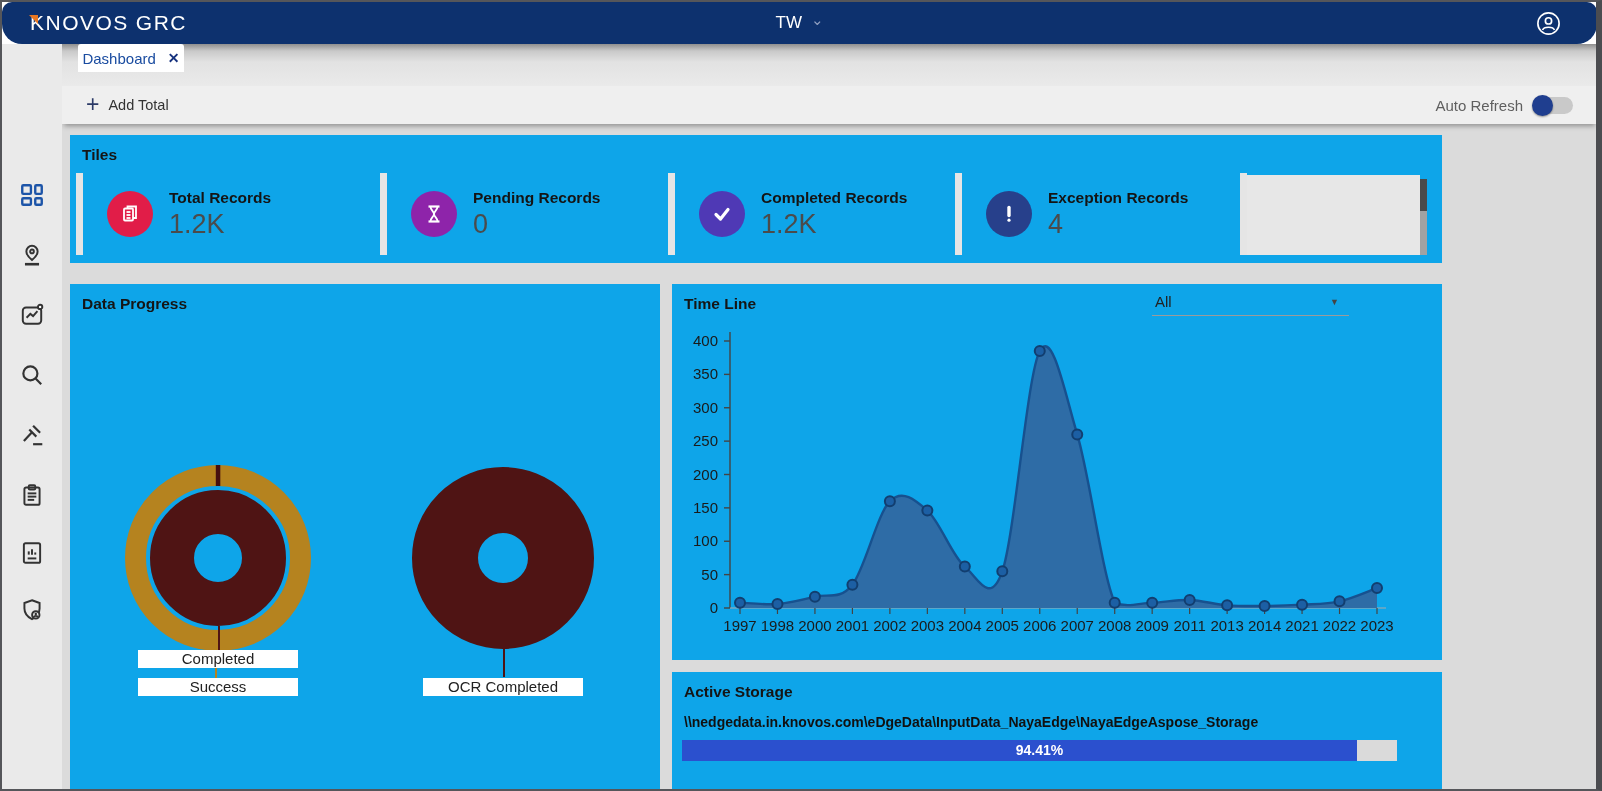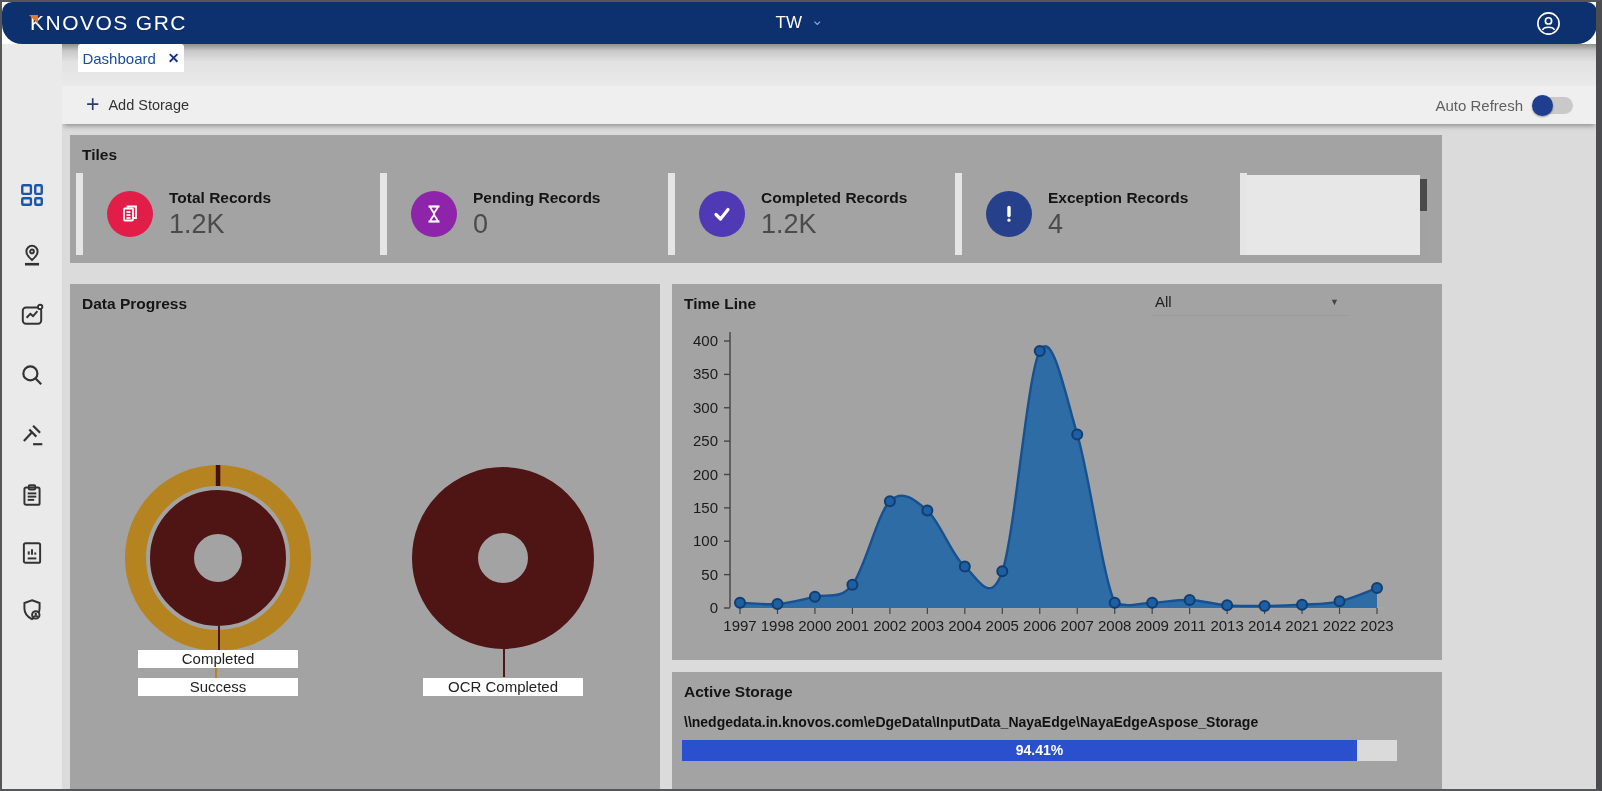--- a/index.html
+++ b/index.html
@@ -41,21 +41,21 @@
   .add-widget .plus { font-size:23px; color:#2b3a67; font-weight:400; margin-top:-2px; }
   .add-widget .lbl { font-size:14.5px; color:#333; }
   .auto-refresh { position:absolute; right:24px; top:0; height:38px; display:flex; align-items:center; gap:10px; }
   .auto-refresh .lbl { font-size:15px; color:#5f5f5f; }
   .toggle { position:relative; width:40px; height:17px; background:#c9c9c9; border-radius:9px; cursor:pointer; }
   .toggle .knob { position:absolute; left:-1px; top:-2px; width:21px; height:21px; border-radius:50%;
              background:#1f3e8f; box-shadow:0 1px 2px rgba(0,0,0,.4); }
 
   
   .main { position:absolute; left:62px; top:124px; right:5px; bottom:2px; background:#dbdbdb; overflow:hidden; }
-  .panel { position:absolute; background:#a3a3a3;padding-left:40px; }
+  .panel { position:absolute; background:#0ea5e9;padding-left:40px; }
   .panel-title { position:absolute; left:12px; top:11px; font-size:15.5px; font-weight:700; color:#151515; }
 
   
   .p-tiles { left:8px; top:11px; width:1372px; height:128px; }
   .tile-div { position:absolute; top:38px; width:7px; height:82px; background:#e5e5e5; }
   .tile { position:absolute; top:38px; height:82px; width:290px; display:flex; align-items:center; padding-left:24px; gap:16px; }
   .tile-ic { width:46px; height:46px; border-radius:50%; display:flex; align-items:center; justify-content:center; flex:none; }
   .tile-label { font-size:15.5px; font-weight:700; color:#141414; }
   .tile-value { font-size:27px; color:#4b4b4b; margin-top:2px; }
   .tile-ph { position:absolute; left:1177px; top:40px; width:173px; height:80px; background:#e7e7e7; }
@@ -181,21 +181,21 @@
   <div class="tabbar">
     <div class="tab">
       <span>Dashboard</span>
       <span class="tab-close">✕</span>
     </div>
   </div>
 
   <div class="toolbar">
     <div class="add-widget">
       <span class="plus">+</span>
-      <span class="lbl">Add Storage</span>
+      <span class="lbl">Add Total</span>
     </div>
     <div class="auto-refresh">
       <span class="lbl">Auto Refresh</span>
       <div class="toggle">
         <div class="knob"></div>
       </div>
     </div>
   </div>
 
   <div class="main">

